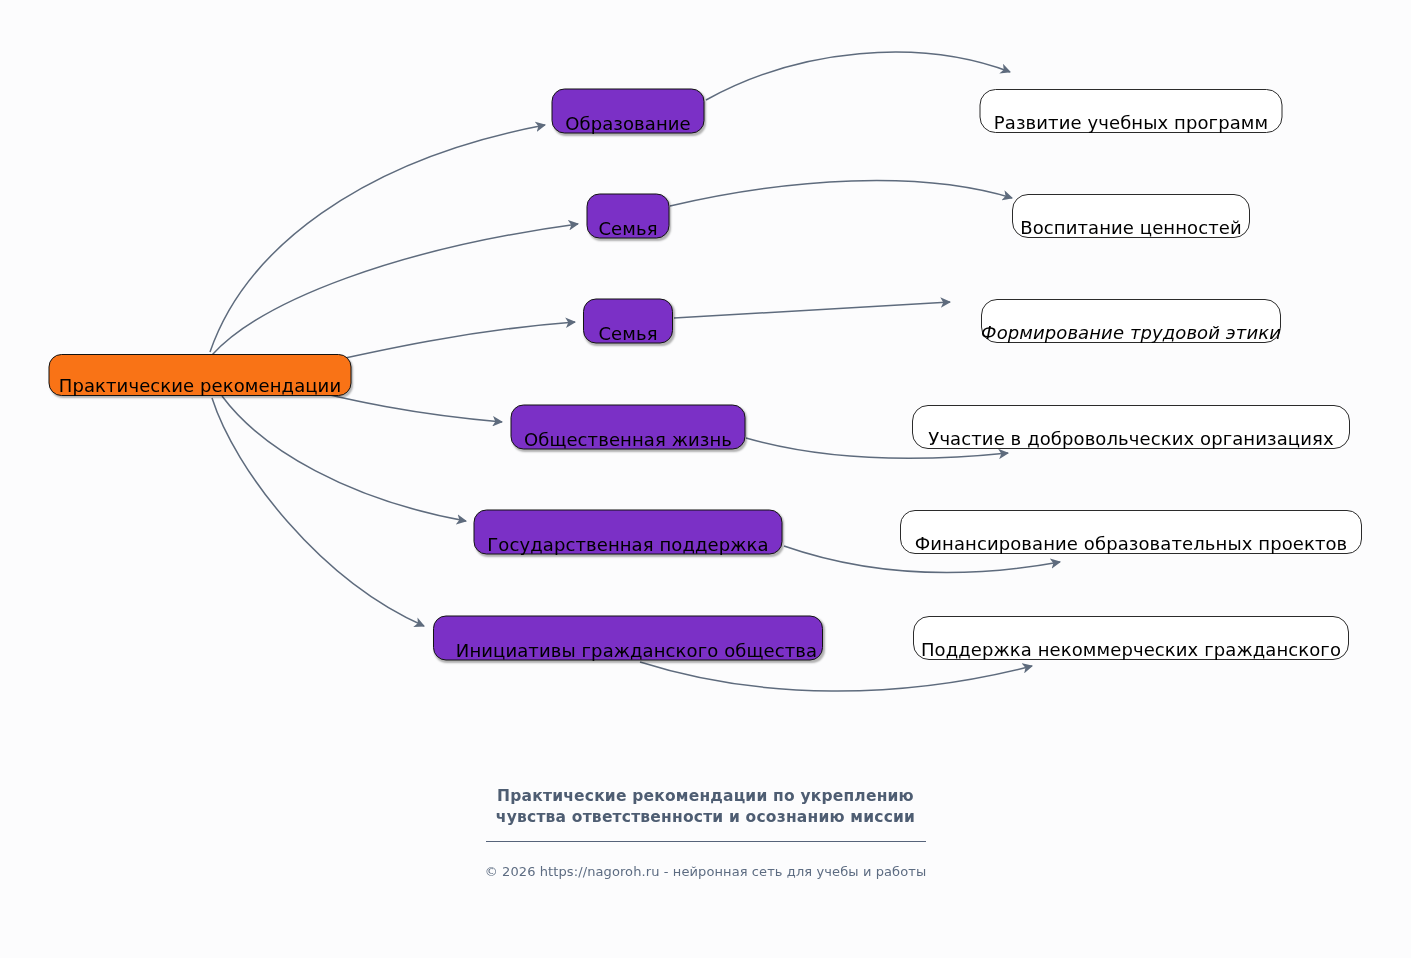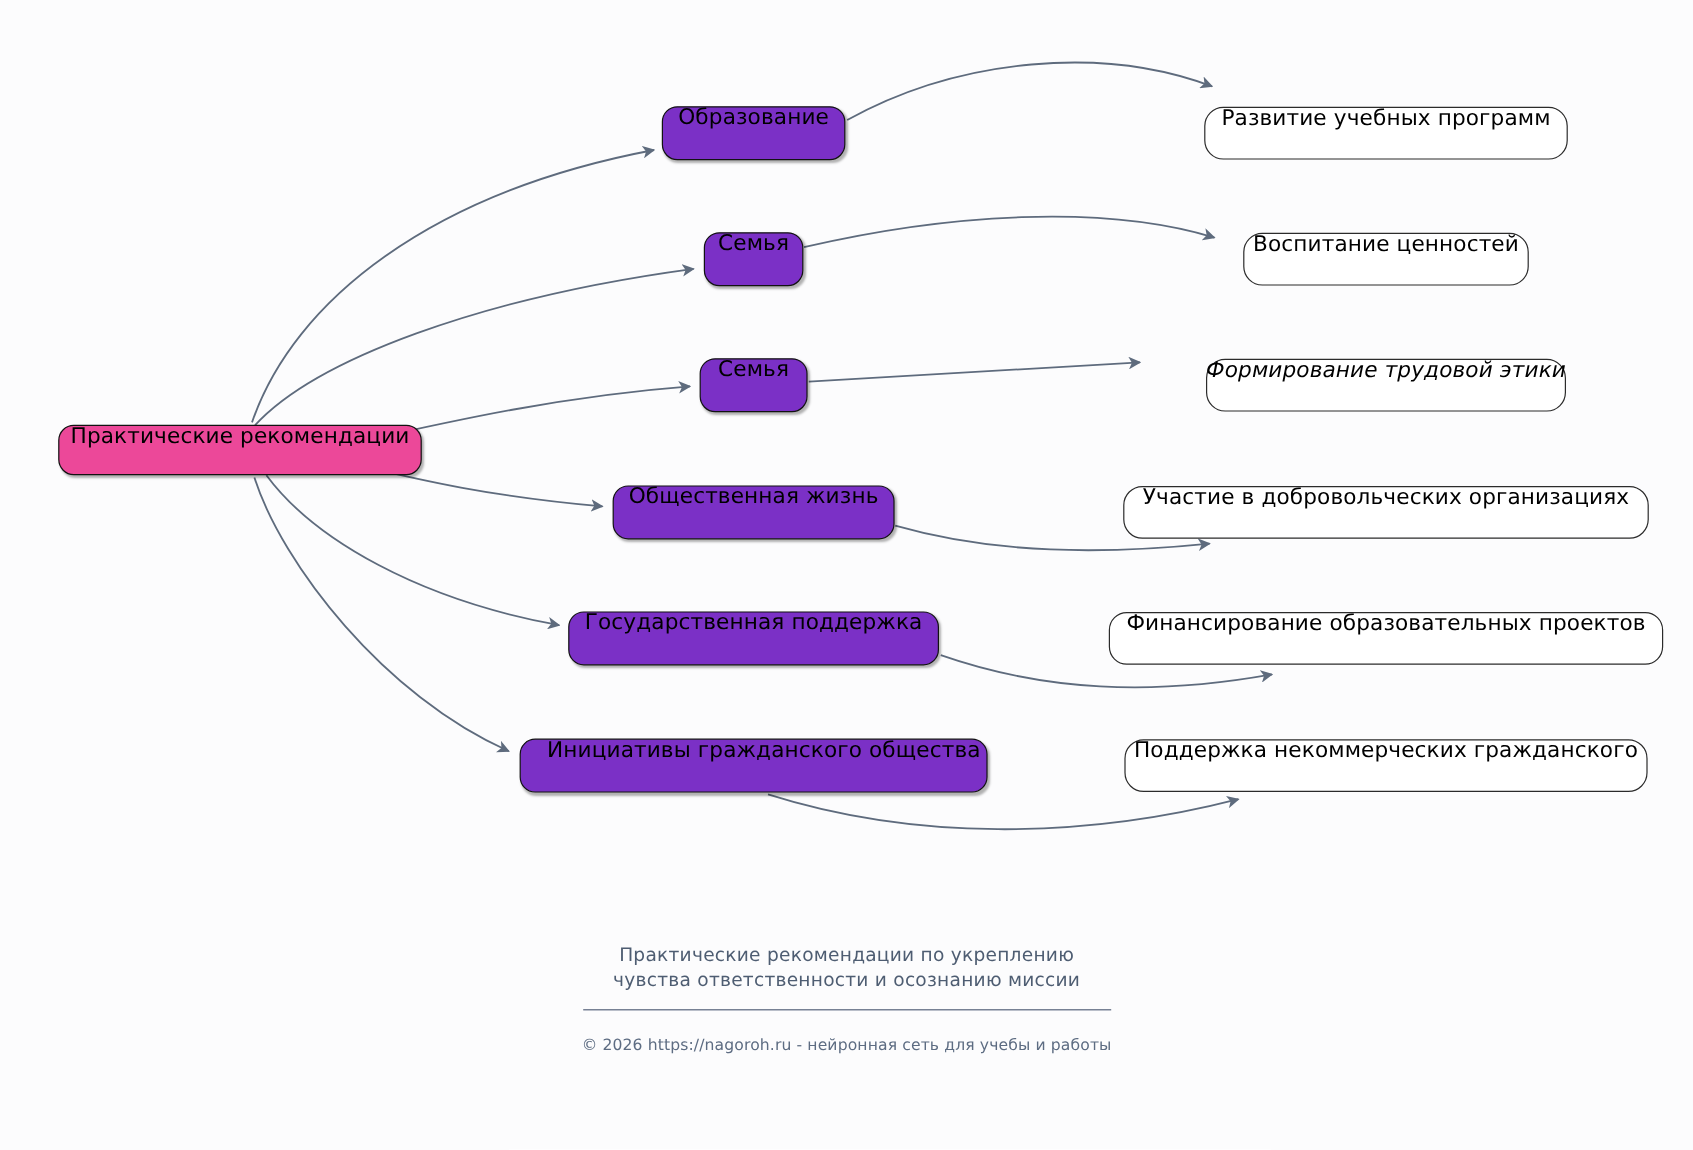--- a/index.html
+++ b/index.html
@@ -21,58 +21,57 @@
     left: 0;
     top: 0;
     width: 1411px;
     height: 958px;
     pointer-events: none;
   }
   .node {
     position: absolute;
     box-sizing: border-box;
     display: flex;
-    align-items: flex-start;
+    align-items: flex-end;
     justify-content: center;
     white-space: nowrap;
     border-radius: 14px;
     color: #000000;
     font-size: 17.5px;
     line-height: 1;
     letter-spacing: 0.1px;
     transform: translate(-50%, -50%);
   }
   .node-root {
-    background: #ec4899;
+    background: #f97316;
     border: 1.6px solid #121212;
     border-radius: 13px;
     font-size: 18px;
     box-shadow: 1.5px 2px 2px rgba(0,0,0,0.30);
   }
   .node-branch {
     background: #7b30c6;
     border: 1.6px solid #121212;
     border-radius: 13px;
     font-size: 18px;
     box-shadow: 1.5px 2px 2px rgba(0,0,0,0.30);
   }
   .node-leaf {
     background: #ffffff;
     border: 1.4px solid #2b2b2b;
     border-radius: 16px;
     font-size: 18px;
-    margin-left: 24px;
   }
   .caption {
     position: absolute;
     left: 50%;
     transform: translateX(-50%);
     text-align: center;
     color: #4e5d72;
-    font-weight: normal;
+    font-weight: bold;
     font-size: 15.5px;
     line-height: 1.35;
     letter-spacing: 0.2px;
     white-space: pre-line;
   }
   .caption-rule {
     position: absolute;
     left: 50%;
     transform: translateX(-50%);
     height: 0;

